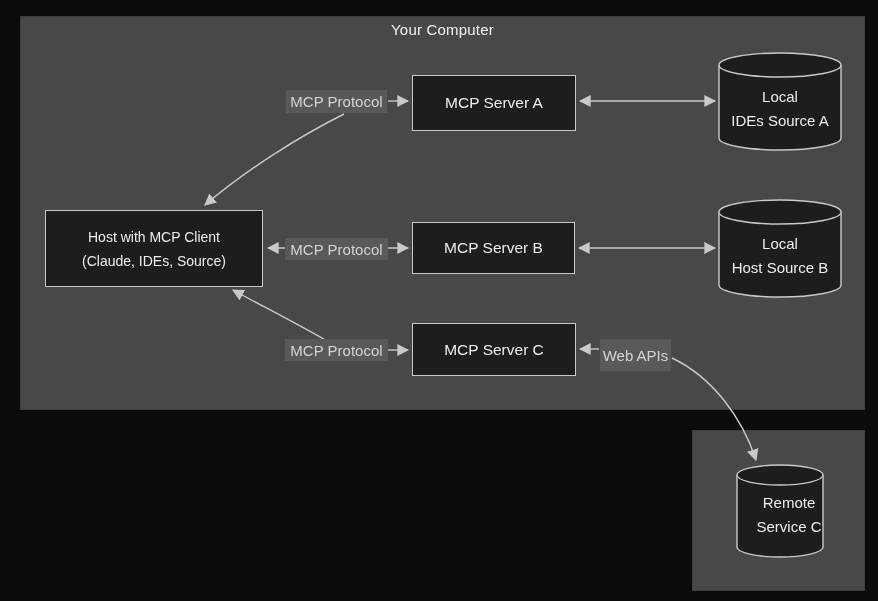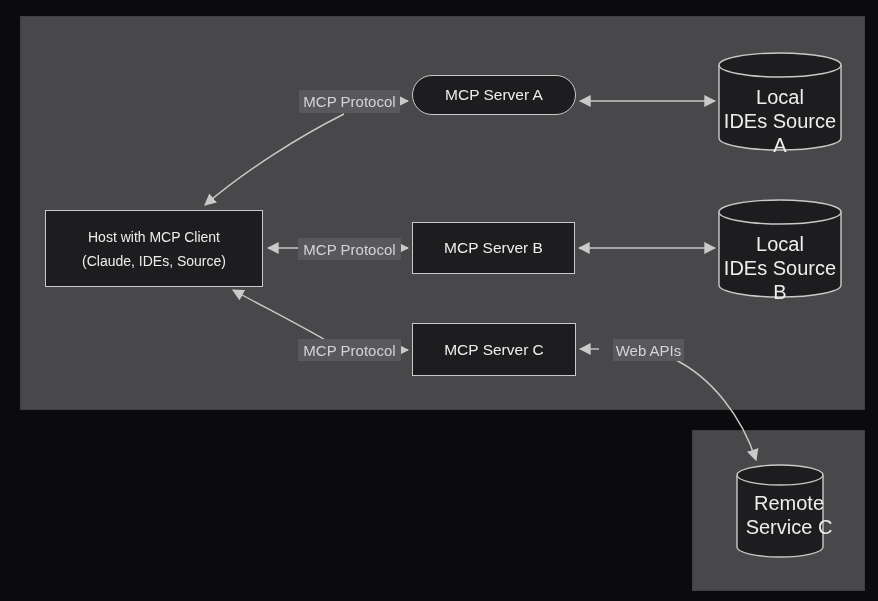--- a/index.html
+++ b/index.html
@@ -20,24 +20,24 @@
   .node{
     position:absolute;background:var(--node-bg,#1d1d1f);
     border:1.5px solid var(--node-border,#c9c9c9);box-sizing:border-box;
     display:flex;flex-direction:column;align-items:center;justify-content:center;
     font-size:15.5px;color:#ededed;text-align:center;line-height:24px;
   }
   .edge-label{
     position:absolute;background:var(--label-bg,#59595b);
     color:var(--label-text,#d4d4d6);font-size:15px;
     display:flex;align-items:center;justify-content:center;
-    box-sizing:border-box;white-space:nowrap;margin-left:13px;
+    box-sizing:border-box;white-space:nowrap;
   }
   .cyl-text{
-    position:absolute;text-align:center;font-size:20px;line-height:24px;
+    position:absolute;text-align:center;font-size:15px;line-height:24px;
     color:#ededed;pointer-events:none;
   }
   svg.wires{position:absolute;left:0;top:0;z-index:5;}
   .layer-top{position:absolute;left:0;top:0;width:100%;height:100%;z-index:10;pointer-events:none;}
   .layer-top > *{pointer-events:auto;}
   .wire{stroke:var(--line,#c9c9c9);stroke-width:1.4;fill:none;}
   .cyl{stroke:var(--line,#c9c9c9);stroke-width:1.4;fill:var(--node-bg,#1d1d1f);}
   .arrowhead{fill:var(--line,#c9c9c9);}
 </style>
 </head>
@@ -76,49 +76,50 @@
       <path class="cyl" d="M719,212 L719,285 A61,12 0 0,0 841,285 L841,212"></path>
       <ellipse class="cyl" cx="780" cy="212" rx="61" ry="12"></ellipse>
     </g>
     <g>
       <path class="cyl" d="M737,475 L737,547 A43,10 0 0,0 823,547 L823,475"></path>
       <ellipse class="cyl" cx="780" cy="475" rx="43" ry="10"></ellipse>
     </g>
   </svg>
 
   <div class="layer-top">
+    <div class="panel-title" style="left:20px;top:21px;width:845px;">Your Computer</div>
 
 
     <div class="node" style="left:45px;top:210px;width:218px;height:77px;font-size:14px;">
       <span>Host with MCP Client</span>
       <span>(Claude, IDEs, Source)</span>
     </div>
 
-    <div class="node" style="left:412px;top:75px;width:164px;height:40px;border-radius:21px;">
+    <div class="node" style="left:412px;top:75px;width:164px;height:56px;">
       <span>MCP Server A</span>
     </div>
     <div class="node" style="left:412px;top:323px;width:164px;height:53px;">
       <span>MCP Server C</span>
     </div>
     <div class="node" style="left:412px;top:222px;width:163px;height:52px;">
       <span>MCP Server B</span>
     </div>
 
     <div class="edge-label" style="left:286px;top:90px;width:101px;height:23px;">MCP Protocol</div>
     <div class="edge-label" style="left:285px;top:238px;width:103px;height:22px;">MCP Protocol</div>
     <div class="edge-label" style="left:285px;top:339px;width:103px;height:22px;">MCP Protocol</div>
-    <div class="edge-label" style="left:600px;top:339px;width:71px;height:22px;">Web APIs</div>
+    <div class="edge-label" style="left:600px;top:339px;width:71px;height:32px;">Web APIs</div>
 
     <div class="cyl-text" style="left:719px;top:85px;width:122px;">
       <div>Local</div>
       <div>IDEs Source A</div>
     </div>
     <div class="cyl-text" style="left:719px;top:232px;width:122px;">
       <div>Local</div>
-      <div>IDEs Source B</div>
+      <div>Host Source B</div>
     </div>
     <div class="cyl-text" style="left:737px;top:491px;width:104px;">
       <div>Remote</div>
       <div>Service C</div>
     </div>
   </div>
 
 </div>
 
 </body></html>

